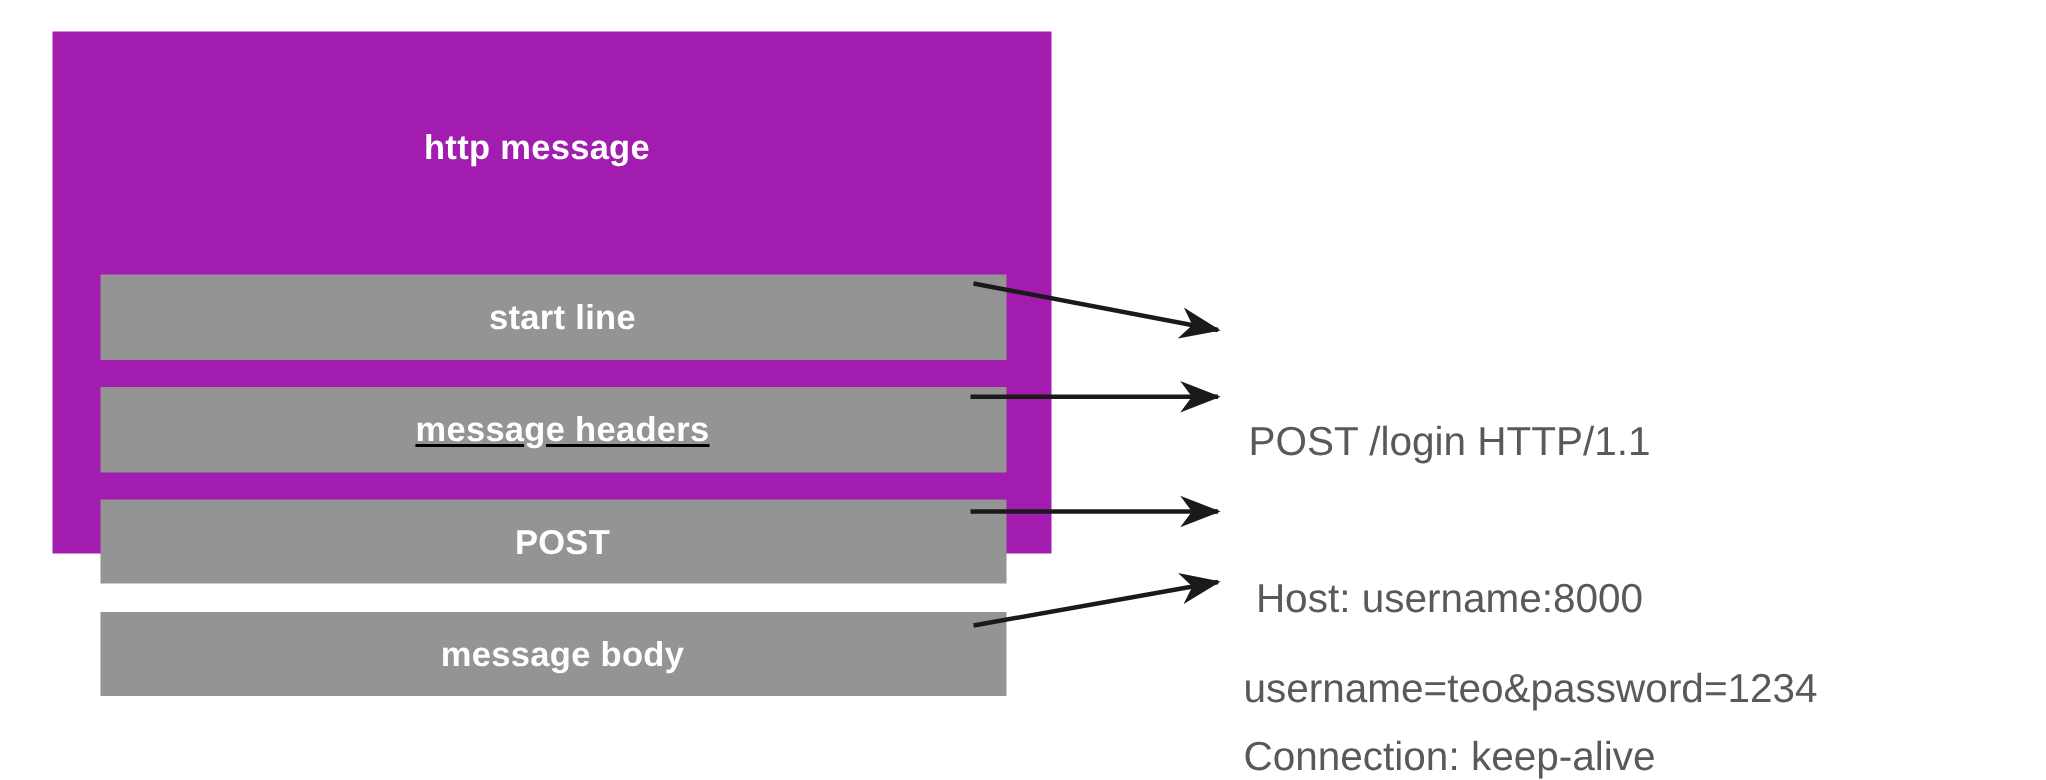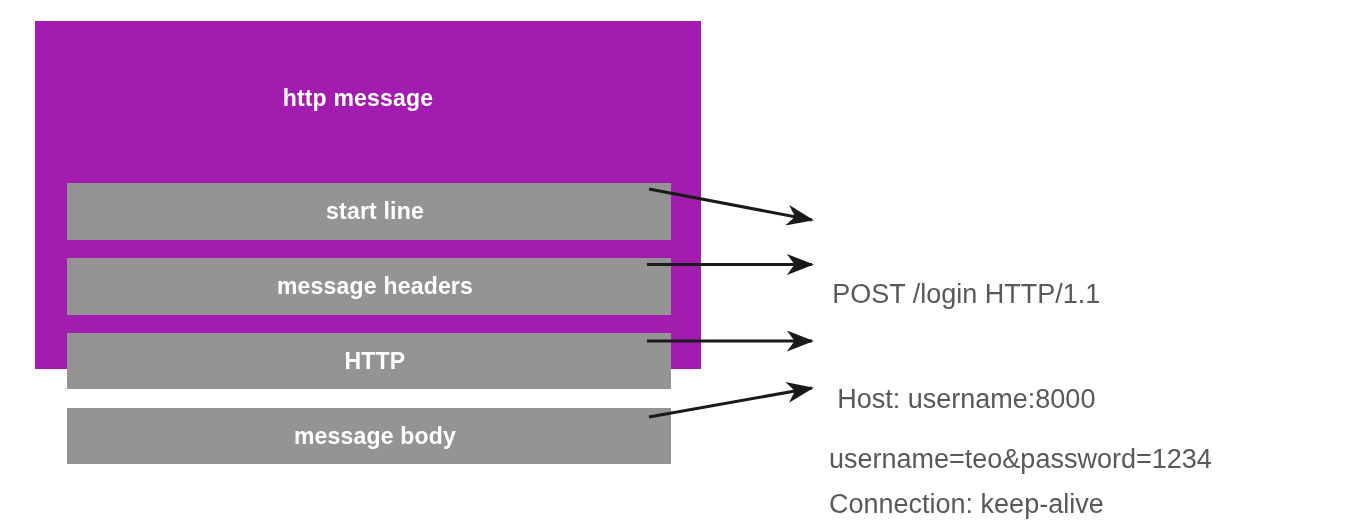--- a/index.html
+++ b/index.html
@@ -60,21 +60,21 @@
   }
   .part-box .part-label {
     color: #ffffff;
     font-size: 23px;
     font-weight: bold;
     letter-spacing: 0.2px;
     text-align: center;
   }
 
   .part-box-0 { top: 162px; height: 57px; }
-  .part-box-1 { top: 237px; height: 57px; }
+  .part-box-1 { top: 237px; height: 57px; text-decoration: underline; }
   .part-box-2 { top: 312px; height: 56px; }
   .part-box-3 { top: 387px; height: 56px; }
 
   
   #arrow-layer {
     position: absolute;
     left: 0; top: 0;
     width: 1364px;
     height: 520px;
     pointer-events: none;
@@ -111,21 +111,21 @@
 
     <div class="part-box part-box-0">
       <span class="part-label">start line</span>
     </div>
 
     <div class="part-box part-box-1">
       <span class="part-label">message headers</span>
     </div>
 
     <div class="part-box part-box-2">
-      <span class="part-label">HTTP</span>
+      <span class="part-label">POST</span>
     </div>
 
     <div class="part-box part-box-3">
       <span class="part-label">message body</span>
     </div>
 
   </div>
 
   <svg id="arrow-layer" viewBox="0 0 1364 520" width="1364" height="520">
     <defs>

